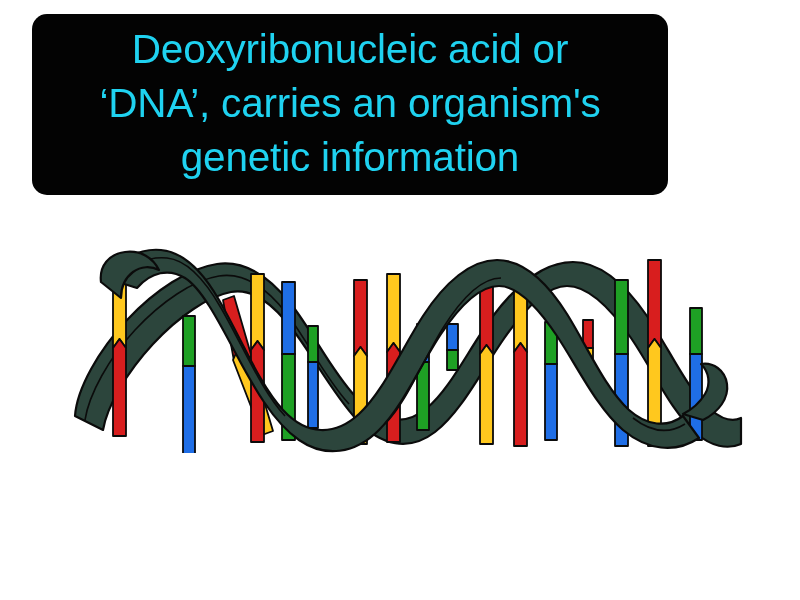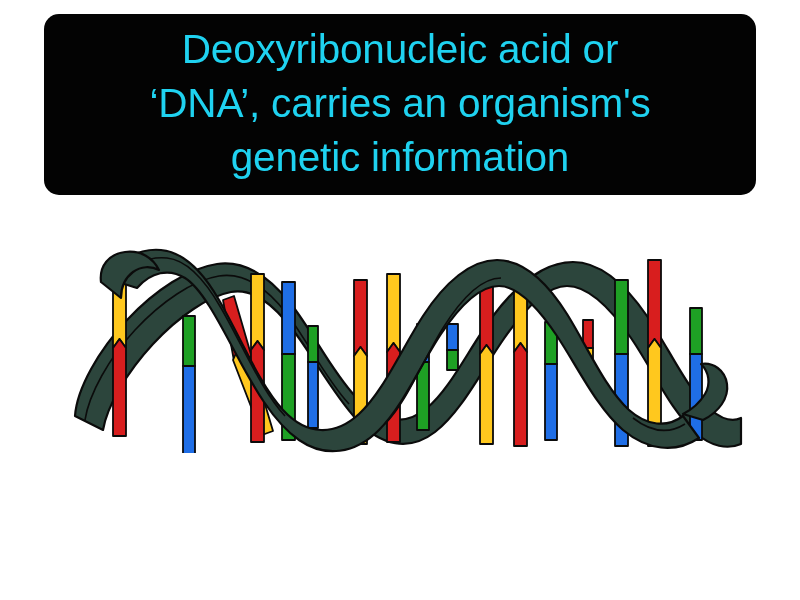--- a/index.html
+++ b/index.html
@@ -15,23 +15,23 @@
   }
   #card {
     position: relative;
     width: 800px;
     height: 600px;
     background: #ffffff;
   }
   
   #definition-banner {
     position: absolute;
-    left: 44px;
+    left: 32px;
     top: 14px;
-    width: 712px;
+    width: 636px;
     height: 181px;
     background: #030303;
     border-radius: 15px;
     display: flex;
     flex-direction: column;
     align-items: center;
     justify-content: center;
     box-sizing: border-box;
     padding: 4px 14px 8px 14px;
   }

